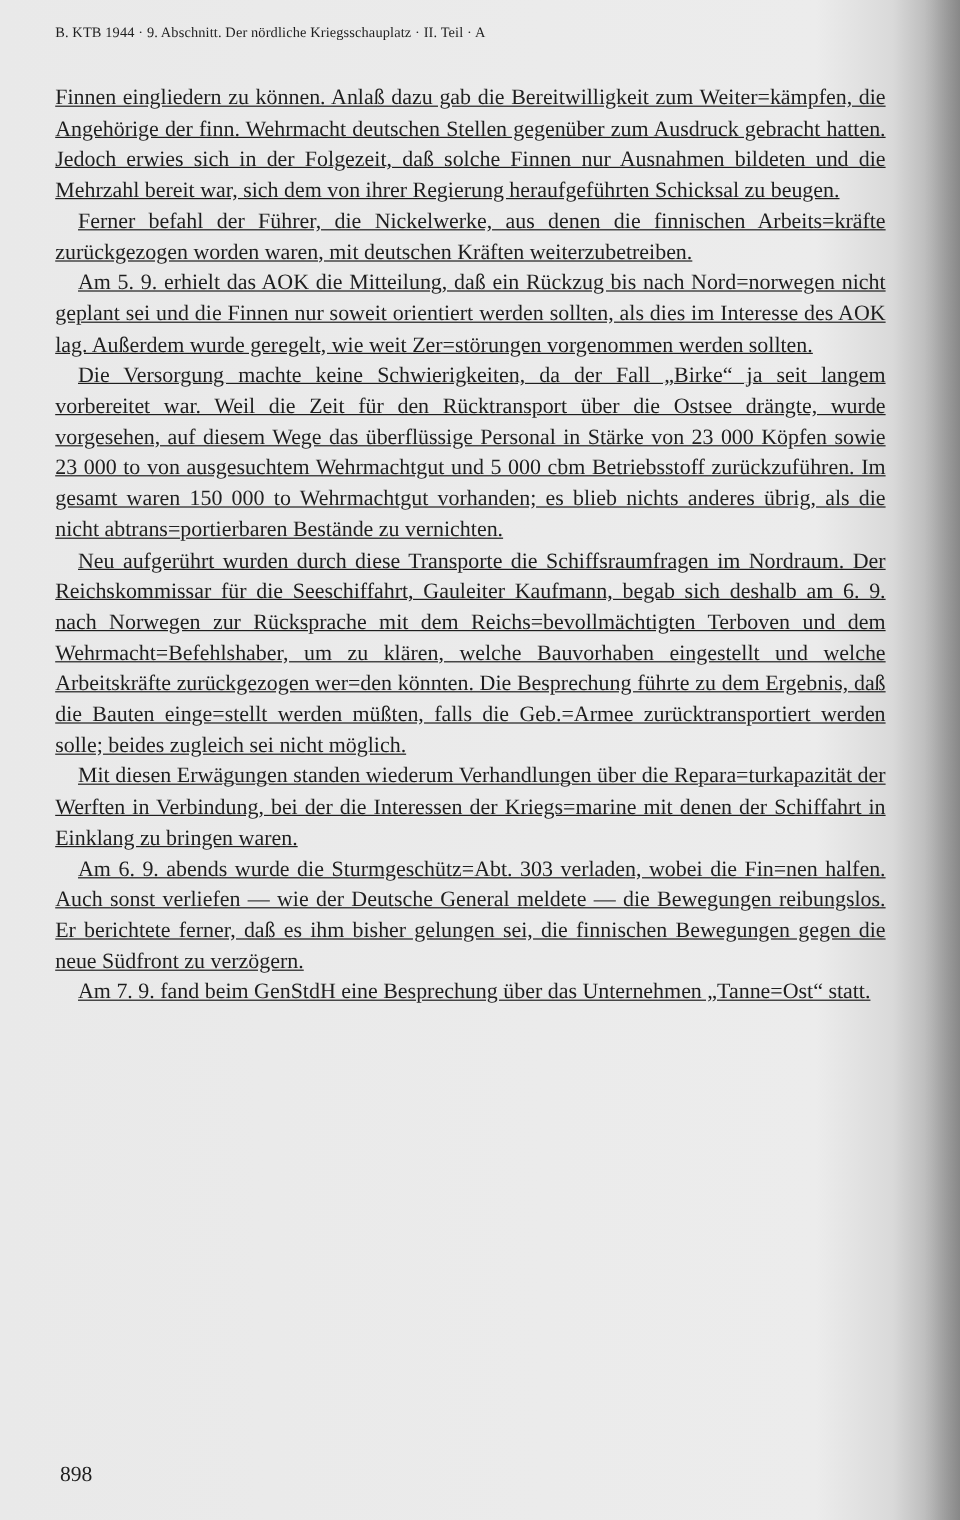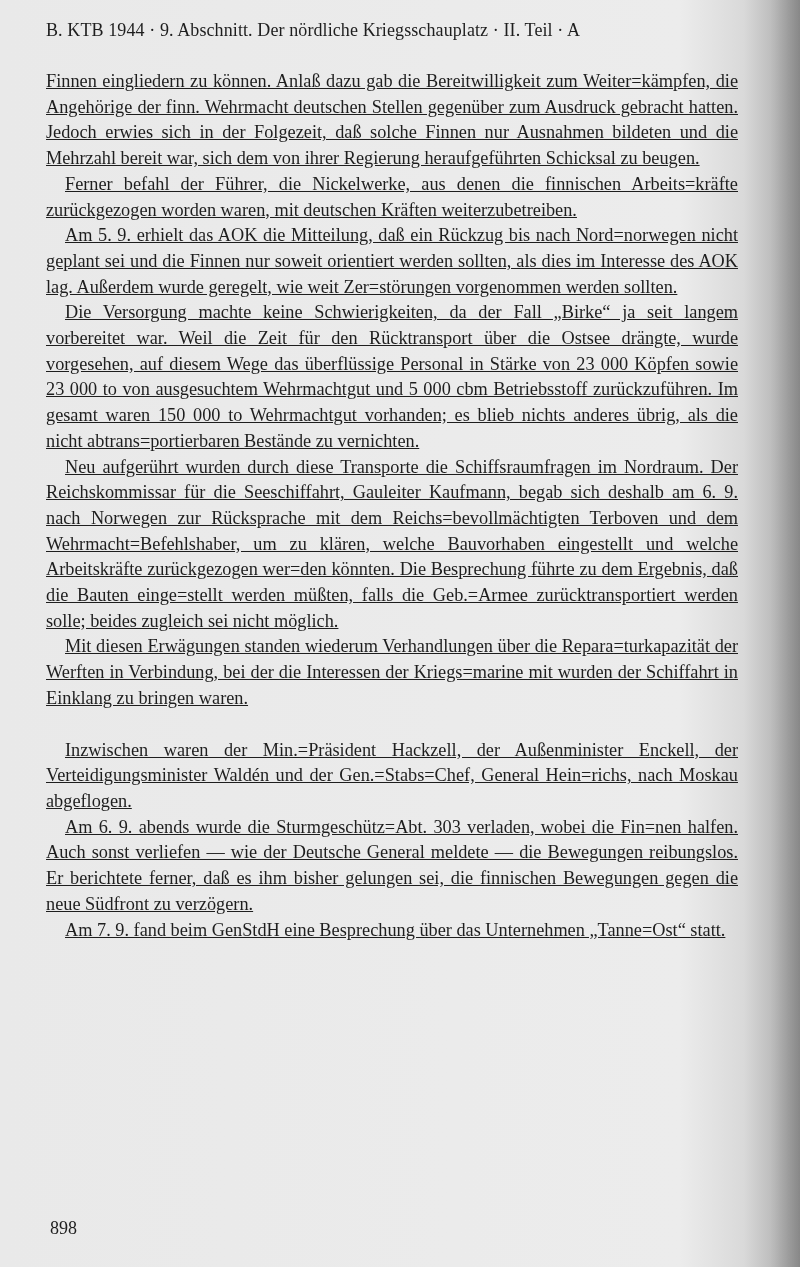--- a/index.html
+++ b/index.html
@@ -6,21 +6,21 @@
   body {
     width: 800px; height: 1267px; overflow: hidden;
     background: linear-gradient(to right, #e9e9e9 0%, #ececec 85%, #d9d9d9 93%, #b9b9b9 97%, #9a9a9a 100%);
     font-family: "Liberation Serif", "DejaVu Serif", serif;
     color: #1e1e1e;
     position: relative;
   }
   .page { position: absolute; left: 46px; top: 0; width: 692px; }
   .running-head {
     position: absolute; top: 20px; left: 0;
-    font-size: 18px; letter-spacing: 0.1px; white-space: nowrap;
+    font-size: 12px; letter-spacing: 0.1px; white-space: nowrap;
   }
   .body-text { position: absolute; top: 69px; left: 0; width: 692px; text-decoration: underline; }
   .para {
     margin: 0; font-size: 18.3px; line-height: 25.7px;
     text-align: justify; text-indent: 19px; hyphens: none;
   }
   .para.noindent { text-indent: 0; }
   .para.gap { margin-top: 26px; }
   .para .it { font-style: italic; }
   .folio { position: absolute; top: 1218px; left: 4px; font-size: 18px; }
@@ -35,21 +35,20 @@
 
 <div class="page">
   <div class="running-head">B. KTB 1944 · 9. Abschnitt. Der nördliche Kriegsschauplatz · II. Teil · A</div>
 
   <div class="body-text">
     <p class="para noindent">Finnen eingliedern zu können. Anlaß dazu gab die Bereitwilligkeit zum Weiter=kämpfen, die Angehörige der finn. Wehrmacht deutschen Stellen gegenüber zum Ausdruck gebracht hatten. Jedoch erwies sich in der Folgezeit, daß solche Finnen nur Ausnahmen bildeten und die Mehrzahl bereit war, sich dem von ihrer Regierung heraufgeführten Schicksal zu beugen.</p>
     <p class="para">Ferner befahl der Führer, die Nickelwerke, aus denen die finnischen Arbeits=kräfte zurückgezogen worden waren, mit deutschen Kräften weiterzubetreiben.</p>
     <p class="para">Am 5. 9. erhielt das AOK die Mitteilung, daß ein Rückzug bis nach Nord=norwegen nicht geplant sei und die Finnen nur soweit orientiert werden sollten, als dies im Interesse des AOK lag. Außerdem wurde geregelt, wie weit Zer=störungen vorgenommen werden sollten.</p>
     <p class="para">Die Versorgung machte keine Schwierigkeiten, da der Fall „Birke“ ja seit langem vorbereitet war. Weil die Zeit für den Rücktransport über die Ostsee drängte, wurde vorgesehen, auf diesem Wege das überflüssige Personal in Stärke von 23 000 Köpfen sowie 23 000 to von ausgesuchtem Wehrmachtgut und 5 000 cbm Betriebsstoff zurückzuführen. Im gesamt waren 150 000 to Wehrmachtgut vorhanden; es blieb nichts anderes übrig, als die nicht abtrans=portierbaren Bestände zu vernichten.</p>
     <p class="para">Neu aufgerührt wurden durch diese Transporte die Schiffsraumfragen im Nordraum. Der Reichskommissar für die Seeschiffahrt, Gauleiter Kaufmann, begab sich deshalb am 6. 9. nach Norwegen zur Rücksprache mit dem Reichs=bevollmächtigten Terboven und dem Wehrmacht=Befehlshaber, um zu klären, welche Bauvorhaben eingestellt und welche Arbeitskräfte zurückgezogen wer=den könnten. Die Besprechung führte zu dem Ergebnis, daß die Bauten einge=stellt werden müßten, falls die Geb.=Armee zurücktransportiert werden solle; beides zugleich sei nicht möglich.</p>
-    <p class="para">Mit diesen Erwägungen standen wiederum Verhandlungen über die Repara=turkapazität der Werften in Verbindung, bei der die Interessen der Kriegs=marine mit wurden der Schiffahrt in Einklang zu bringen waren.</p>
-    <p class="para gap">Inzwischen waren der Min.=Präsident Hackzell, der Außenminister Enckell, der Verteidigungsminister Waldén und der Gen.=Stabs=Chef, General Hein=richs, nach Moskau abgeflogen.</p>
+    <p class="para">Mit diesen Erwägungen standen wiederum Verhandlungen über die Repara=turkapazität der Werften in Verbindung, bei der die Interessen der Kriegs=marine mit denen der Schiffahrt in Einklang zu bringen waren.</p>
     <p class="para">Am 6. 9. abends wurde die Sturmgeschütz=Abt. 303 verladen, wobei die Fin=nen halfen. Auch sonst verliefen — wie der Deutsche General meldete — die Bewegungen reibungslos. Er berichtete ferner, daß es ihm bisher gelungen sei, die finnischen Bewegungen gegen die neue Südfront zu verzögern.</p>
     <p class="para">Am 7. 9. fand beim GenStdH eine Besprechung über das Unternehmen „Tanne=Ost“ statt.</p>
   </div>
 
   <div class="folio">898</div>
 </div>
 <div class="edge-shadow"></div>
 
 </body></html>

